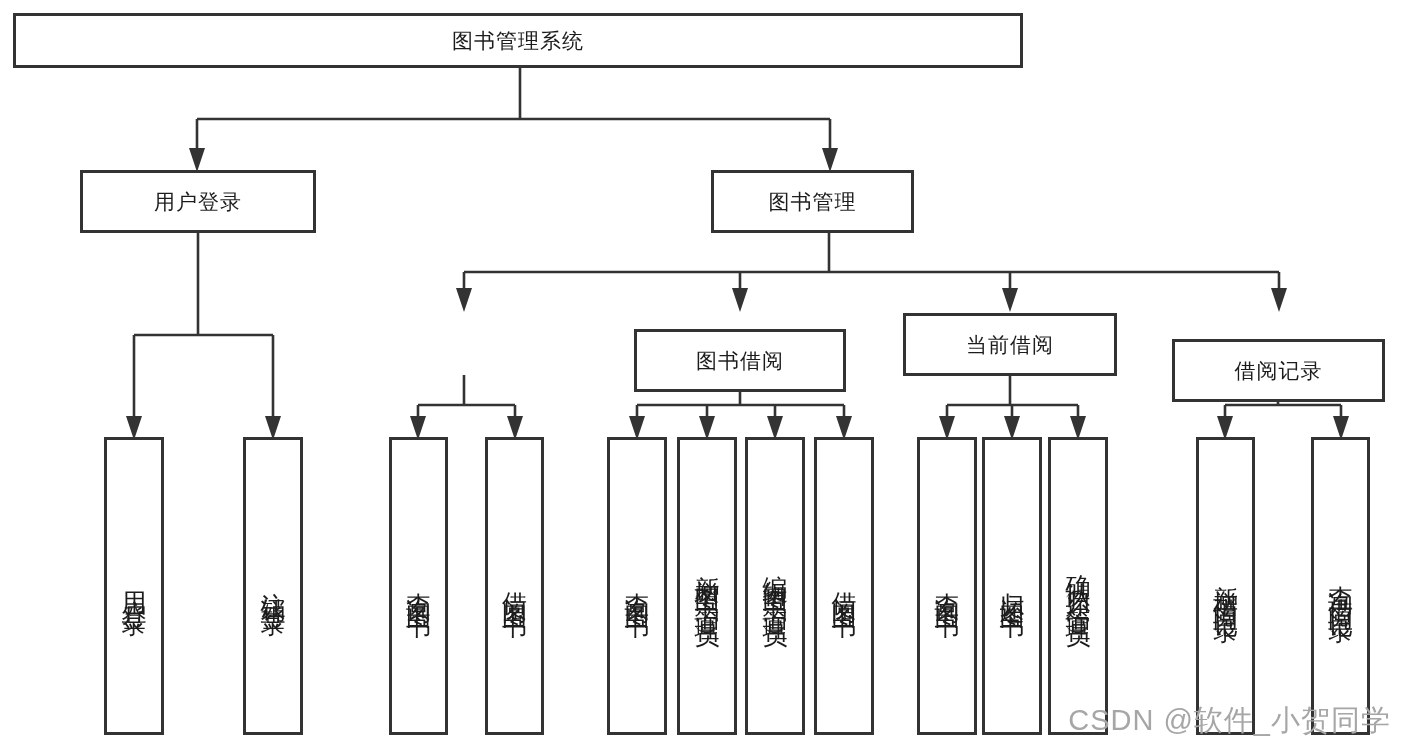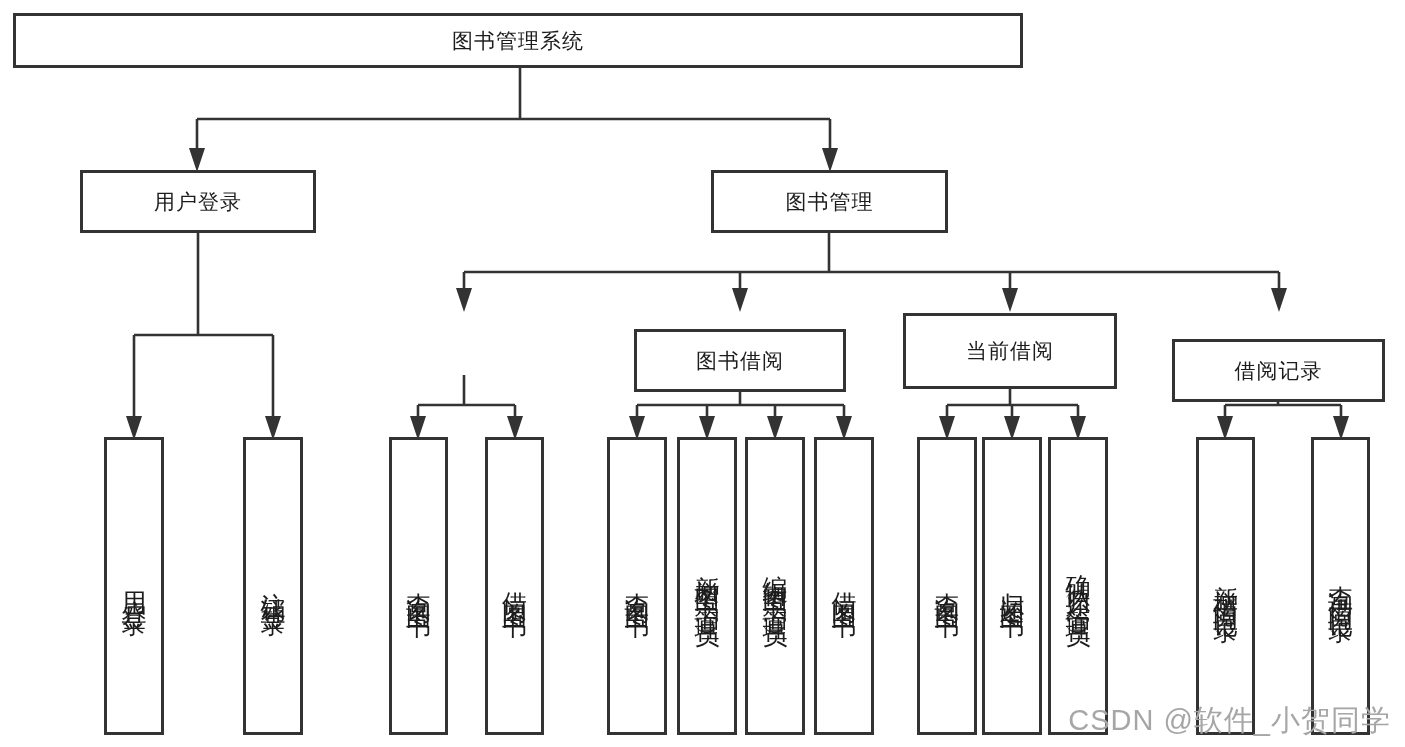--- a/index.html
+++ b/index.html
@@ -97,28 +97,28 @@
     <polygon class="arrowhead" points="1333,416 1349,416 1341,440"></polygon>
   </svg>
 
   <div class="hbox" style="left:13px; top:13px; width:1010px; height:55px;">
     <span>图书管理系统</span>
   </div>
 
   <div class="hbox" style="left:80px; top:170px; width:236px; height:63px;">
     <span>用户登录</span>
   </div>
-  <div class="hbox" style="left:711px; top:170px; width:237px; height:63px;">
+  <div class="hbox" style="left:711px; top:170px; width:203px; height:63px;">
     <span>图书管理</span>
   </div>
 
   <div class="hbox" style="left:634px; top:313px; width:212px; height:63px;margin-top:16px;">
     <span>图书借阅</span>
   </div>
-  <div class="hbox" style="left:903px; top:313px; width:214px; height:76px;">
+  <div class="hbox" style="left:903px; top:313px; width:214px; height:63px;">
     <span>当前借阅</span>
   </div>
   <div class="hbox" style="left:1172px; top:313px; width:213px; height:63px;margin-top:26px;">
     <span>借阅记录</span>
   </div>
 
   <div class="vbox" style="left:104px;">
     <span class="vtext">用户登录</span>
   </div>
   <div class="vbox" style="left:243px;">

